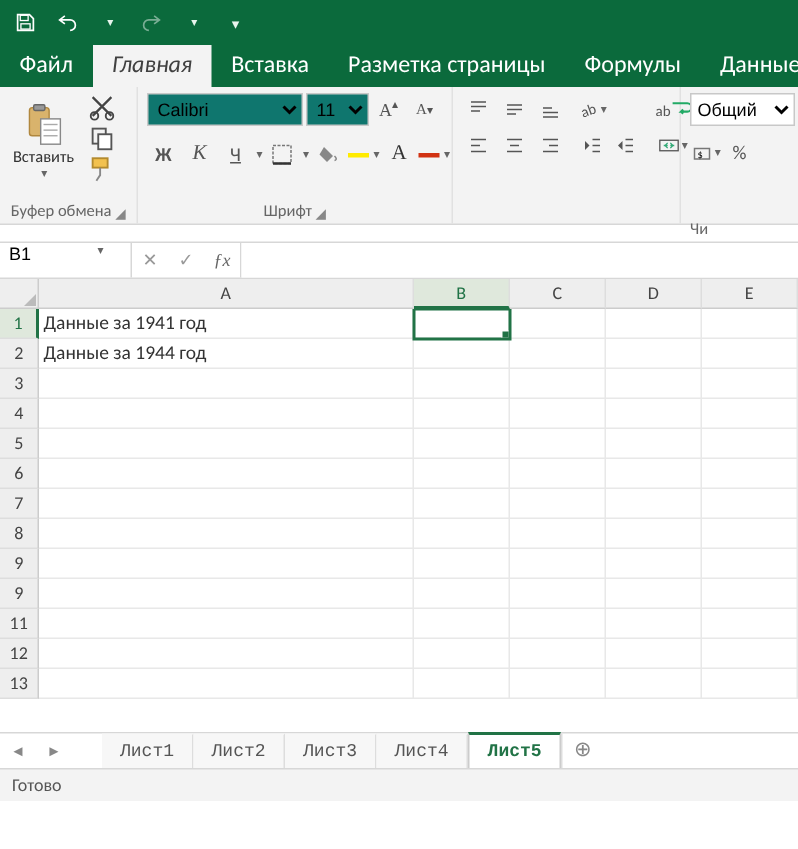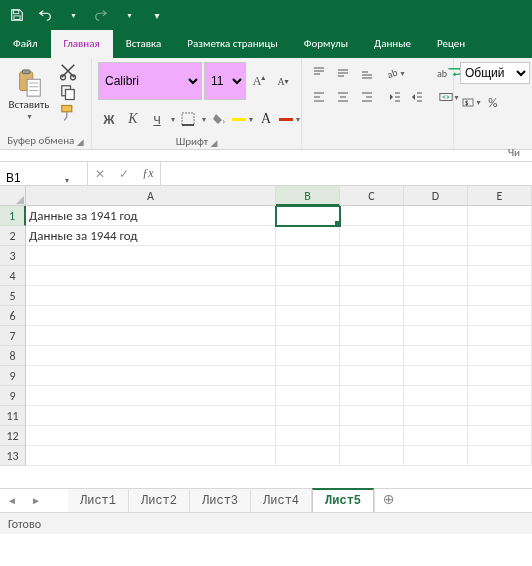--- a/index.html
+++ b/index.html
@@ -29,34 +29,35 @@
   }
   .qat-btn svg { width: 14px; height: 14px; fill: #e8f5ed; stroke:#e8f5ed; }
   .qat-disabled svg { opacity: .45; }
   
   .ribbon-tabs {
     height: 28px;
     background: #0b6a3c;
     display: flex;
     align-items: flex-end;
     color: #fff;
-    font-size: 11px;
+    font-size: 16px;
   }
   .ribbon-tab {
     padding: 0 13px;
     line-height: 28px;
     cursor: pointer;
     white-space: nowrap;
   }
   .ribbon-tab.file {
     background: #0b6a3c;
   }
   .ribbon-tab.active {
     background: #f3f3f3;
-    color: #a21caf;
+    color: #404040;
+    font-style: italic;
   }
   
   .ribbon {
     height: 92px;
     background: #f3f3f3;
     border-bottom: 1px solid #d7d7d7;
     display: flex;
     font-size: 11px;
   }
   .ribbon-group {
@@ -83,24 +84,24 @@
     display: flex; flex-direction: column; align-items: center; justify-content: center;
     color: #333;
   }
   .mini-col { display:flex; flex-direction:column; gap:3px; margin-left:2px; }
   .mini-btn {
     width: 20px; height: 18px;
     display:flex; align-items:center; justify-content:center;
   }
   .font-row1,.font-row2 { display:flex; align-items:center; gap:2px; margin-bottom:4px;}
   select.font-name, select.font-size {
-    height: 38px;
+    height: 22px;
     font-size: 12px;
     border: 1px solid #c8c8c8;
-    background: #f0abfc;
+    background: #0f766e;
     padding: 0 2px;
   }
   select.font-name { width: 104px; }
   select.font-size { width: 42px; }
   .sq {
     width: 22px; height: 22px;
     display:flex; align-items:center; justify-content:center;
     color:#555; font-size:12px;
   }
   .sq svg{width:14px;height:14px;}
@@ -119,21 +120,21 @@
     border-bottom: 1px solid #d7d7d7;
     background:#fff;
     display:flex;
     align-items:stretch;
   }
   .name-box {
     width: 88px;
     border-right:1px solid #d7d7d7;
     padding: 0 6px;
     font-size:12px;
-    display:flex; align-items:flex-end;
+    display:flex; align-items:flex-start;
   }
   .name-box input {
     border:none;outline:none;width:58px;font-size:12px;
   }
   .fx-btns{display:flex;align-items:center;border-right:1px solid #d7d7d7;}
   .fx-btn{width:24px;height:24px;display:flex;align-items:center;justify-content:center;color:#999;}
   .fx-label{font-style:italic;font-family:"Times New Roman",serif;color:#666;}
   .formula-input{flex:1;border:none;outline:none;padding:0 6px;font-size:12px;}
   .gap-row{height:12px;background:#fff;border-bottom:1px solid #d7d7d7;}
   
@@ -426,21 +427,21 @@
         <div class="sq">
             <svg viewBox="0 0 14 14">
               <rect x="2" y="4" width="10" height="7" fill="none" stroke="#777"></rect>
               <text x="4" y="10" font-size="7">$</text>
             </svg>
             <span class="chev">▾</span>
           </div>
         <div class="sq" style="font-size:13px;color:#555;">%</div>
       </div>
     </div>
-    <div class="ribbon-group-label" style="text-align:right;"><span>Чи</span></div>
+    <div class="ribbon-group-label" style="text-align:left;"><span>Чи</span></div>
   </div>
 </div>
 
 <div class="gap-row"></div>
 
 <div class="formula-bar">
   <div class="name-box">
     <input value="B1" style="">
     <span class="chev">▾</span>
   </div>

